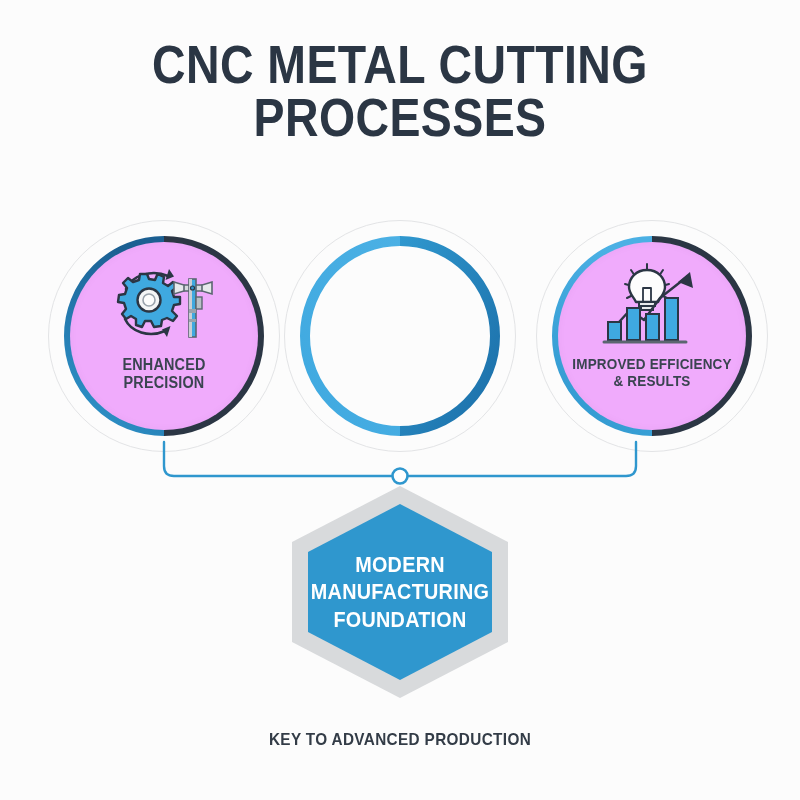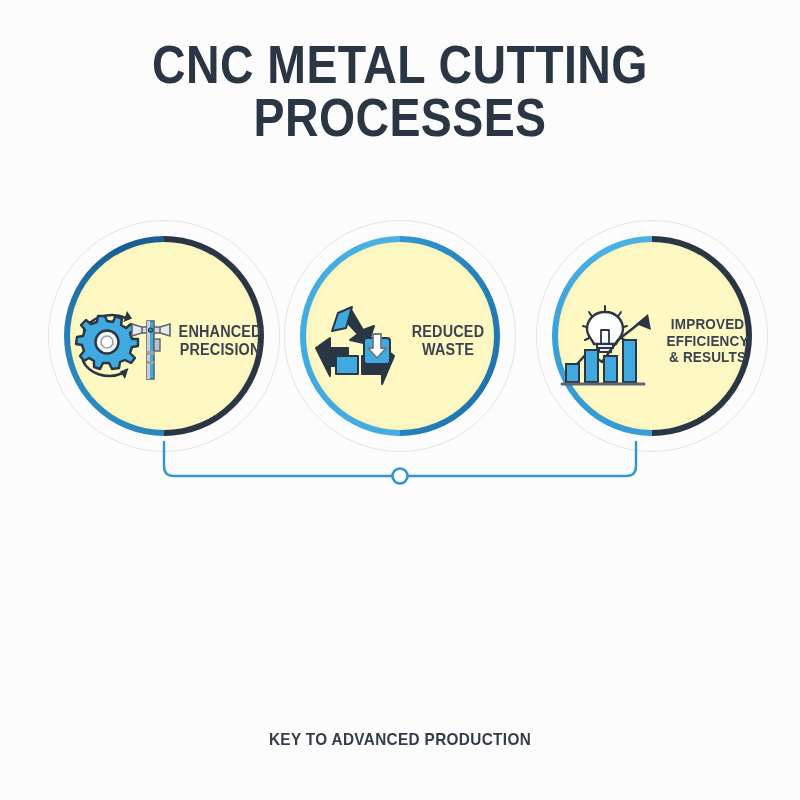--- a/index.html
+++ b/index.html
@@ -71,24 +71,24 @@
     width: 208px; height: 208px;
     border-radius: 50%;
   }
   .ring-svg { display:block; }
 
   .inner {
     position: absolute;
     left: 22px; top: 22px;
     width: 188px; height: 188px;
     border-radius: 50%;
-    background: #fef9c3;
+    background: #f0abfc;
     box-shadow: inset 0 0 10px rgba(0,0,0,0.035);
     display: flex;
-    flex-direction: row;
+    flex-direction: column;
     align-items: center;
     justify-content: flex-start;
   }
   .icon-wrap {
     margin-top: 20px;
     width: 108px;
     height: 84px;
     display: flex;
     align-items: center;
     justify-content: center;
@@ -239,38 +239,20 @@
             </linearGradient>
             <linearGradient id="g2b" x1="0" y1="0" x2="1" y2="1">
               <stop offset="0%" stop-color="#2f97ce"></stop>
               <stop offset="100%" stop-color="#1b6ea8"></stop>
             </linearGradient>
           </defs>
           <path d="M104 9 A95 95 0 0 0 104 199" fill="none" stroke="url(#g2a)" stroke-width="10"></path>
           <path d="M104 9 A95 95 0 0 1 104 199" fill="none" stroke="url(#g2b)" stroke-width="10"></path>
         </svg>
       </div>
-      <div class="inner">
-        <div class="icon-wrap">
-          <svg width="96" height="84" viewBox="0 0 96 84">
-
-            <path d="M33 10 L44 4 L57 26 L68 22 L62 40 L44 36 L52 30 Z" fill="#2b3644" stroke="#2b3644" stroke-width="2" stroke-linejoin="round"></path>
-            <path d="M32 9 L46 3 L40 24 L26 27 Z" fill="#3fa9e0" stroke="#2b3644" stroke-width="2" stroke-linejoin="round"></path>
-
-            <path d="M10 44 L24 34 L24 44 L42 44 L42 62 L24 62 L24 72 Z" fill="#2b3644" stroke="#2b3644" stroke-width="2" stroke-linejoin="round"></path>
-            <path d="M30 52 L52 52 L52 70 L30 70 Z" fill="#3fa9e0" stroke="#2b3644" stroke-width="2" stroke-linejoin="round"></path>
-
-            <path d="M88 52 L76 42 L76 52 L56 52 L56 70 L76 70 L76 80 Z" fill="#2b3644" stroke="#2b3644" stroke-width="2" stroke-linejoin="round"></path>
-
-            <rect x="58" y="34" width="26" height="26" rx="3" fill="#3fa9e0" stroke="#2b3644" stroke-width="2"></rect>
-            <path d="M67 30 L75 30 L75 44 L80 44 L71 54 L62 44 L67 44 Z" fill="#fdfdfd" stroke="#6f7a85" stroke-width="1.8" stroke-linejoin="round"></path>
-          </svg>
-        </div>
-        <div class="node-label">REDUCED WASTE</div>
-      </div>
     </div>
 
     <div class="node n2">
       <div class="halo"></div>
       <div class="ring">
         <svg class="ring-svg" width="208" height="208" viewBox="0 0 208 208">
           <defs>
             <linearGradient id="g3a" x1="0.4" y1="0" x2="0" y2="1">
               <stop offset="0%" stop-color="#4bb0e4"></stop>
               <stop offset="100%" stop-color="#2f97ce"></stop>
@@ -316,16 +298,25 @@
     </div>
   </div>
 
   <div class="connector">
     <svg width="800" height="60" viewBox="0 0 800 60">
       <path d="M164 2 L164 26 Q164 36 174 36 L626 36 Q636 36 636 26 L636 2" fill="none" stroke="#2f97ce" stroke-width="2.4" stroke-linecap="round"></path>
       <circle cx="400" cy="36" r="7.5" fill="#ffffff" stroke="#2f97ce" stroke-width="2.6"></circle>
     </svg>
   </div>
 
+  <div class="hex-wrap">
+    <svg width="244" height="220" viewBox="0 0 244 220">
+      <path d="M122 4 L230 60 L230 160 L122 216 L14 160 L14 60 Z" fill="#d8dadc" stroke="none" stroke-linejoin="round"></path>
+      <path d="M122 22 L214 70 L214 150 L122 198 L30 150 L30 70 Z" fill="#2f97ce" stroke="none" stroke-linejoin="round"></path>
+    </svg>
+    <div class="hex-text">MODERN
+MANUFACTURING
+FOUNDATION</div>
+  </div>
 
   <div class="footer">KEY TO ADVANCED PRODUCTION</div>
 
 </div>
 
 </body></html>

